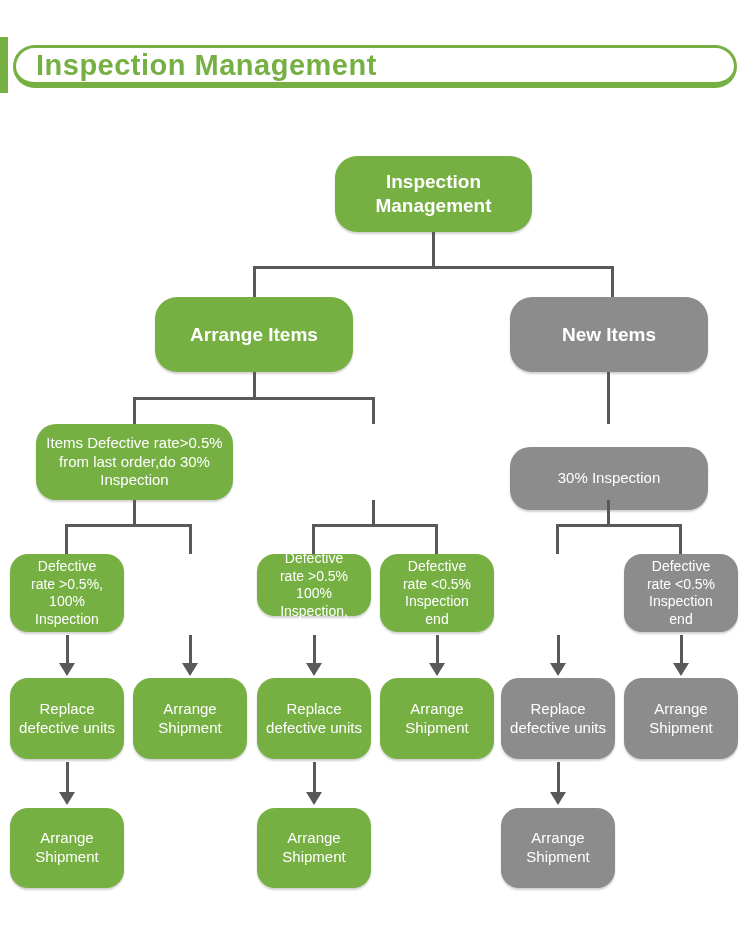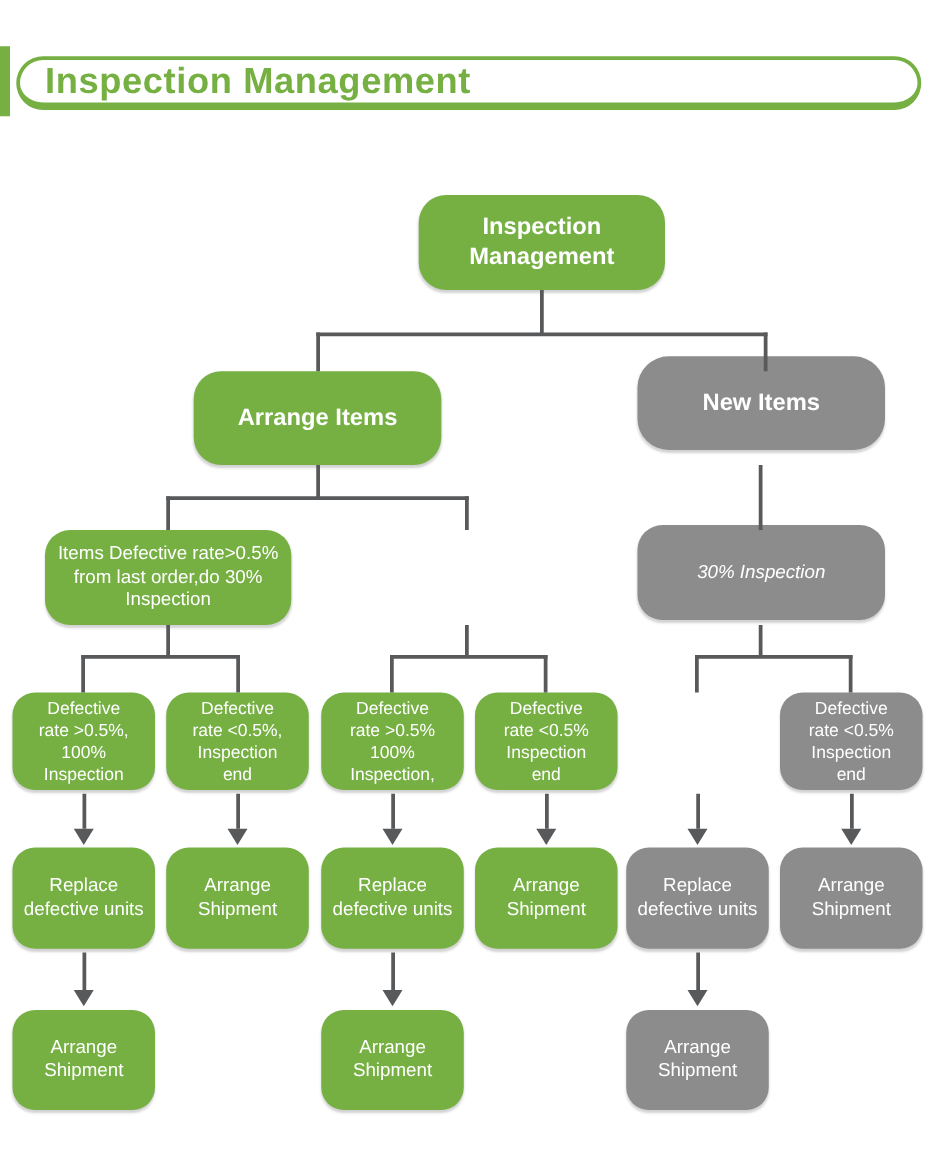--- a/index.html
+++ b/index.html
@@ -46,28 +46,27 @@
 <div class="page">
 
   <div class="accent-bar"></div>
   <div class="header-box">
     <div class="page-title">Inspection Management</div>
   </div>
 
   <div class="node green lg" style="left:335px;top:156px;width:197px;height:76px;">Inspection Management</div>
 
   <div class="node green lg" style="left:155px;top:297px;width:198px;height:75px;">Arrange Items</div>
-  <div class="node gray lg" style="left:510px;top:285px;width:198px;height:75px;border-radius:25px;">New Items</div>
+  <div class="node gray lg" style="left:510px;top:297px;width:198px;height:75px;">New Items</div>
 
   <div class="node green md" style="left:36px;top:424px;width:197px;height:76px;">Items Defective rate&gt;0.5% from last order,do 30% Inspection</div>
-  <div class="node gray md" style="left:510px;top:420px;width:198px;height:76px;font-style:italic;">30% Inspection</div>
+  <div class="node gray md" style="left:510px;top:447px;width:198px;height:63px;">30% Inspection</div>
 
   <div class="node green sm" style="left:10px;top:554px;width:114px;height:78px;">Defective rate &gt;0.5%, 100% Inspection</div>
-  <div class="node green sm" style="left:133px;top:554px;width:114px;height:78px;">Defective rate &lt;0.5%, Inspection end</div>
-  <div class="node green sm" style="left:257px;top:554px;width:114px;height:78px;">Defective rate &gt;0.5% 100% Inspection,</div>
+  <div class="node green sm" style="left:257px;top:554px;width:114px;height:62px;">Defective rate &gt;0.5% 100% Inspection,</div>
   <div class="node green sm" style="left:380px;top:554px;width:114px;height:78px;">Defective rate &lt;0.5% Inspection end</div>
   <div class="node gray sm" style="left:624px;top:554px;width:114px;height:78px;">Defective rate &lt;0.5% Inspection end</div>
 
   <div class="node green sm2" style="left:10px;top:678px;width:114px;height:81px;">Replace defective units</div>
   <div class="node green sm2" style="left:133px;top:678px;width:114px;height:81px;">Arrange Shipment</div>
   <div class="node green sm2" style="left:257px;top:678px;width:114px;height:81px;">Replace defective units</div>
   <div class="node green sm2" style="left:380px;top:678px;width:114px;height:81px;">Arrange Shipment</div>
   <div class="node gray sm2" style="left:501px;top:678px;width:114px;height:81px;">Replace defective units</div>
   <div class="node gray sm2" style="left:624px;top:678px;width:114px;height:81px;">Arrange Shipment</div>
 

